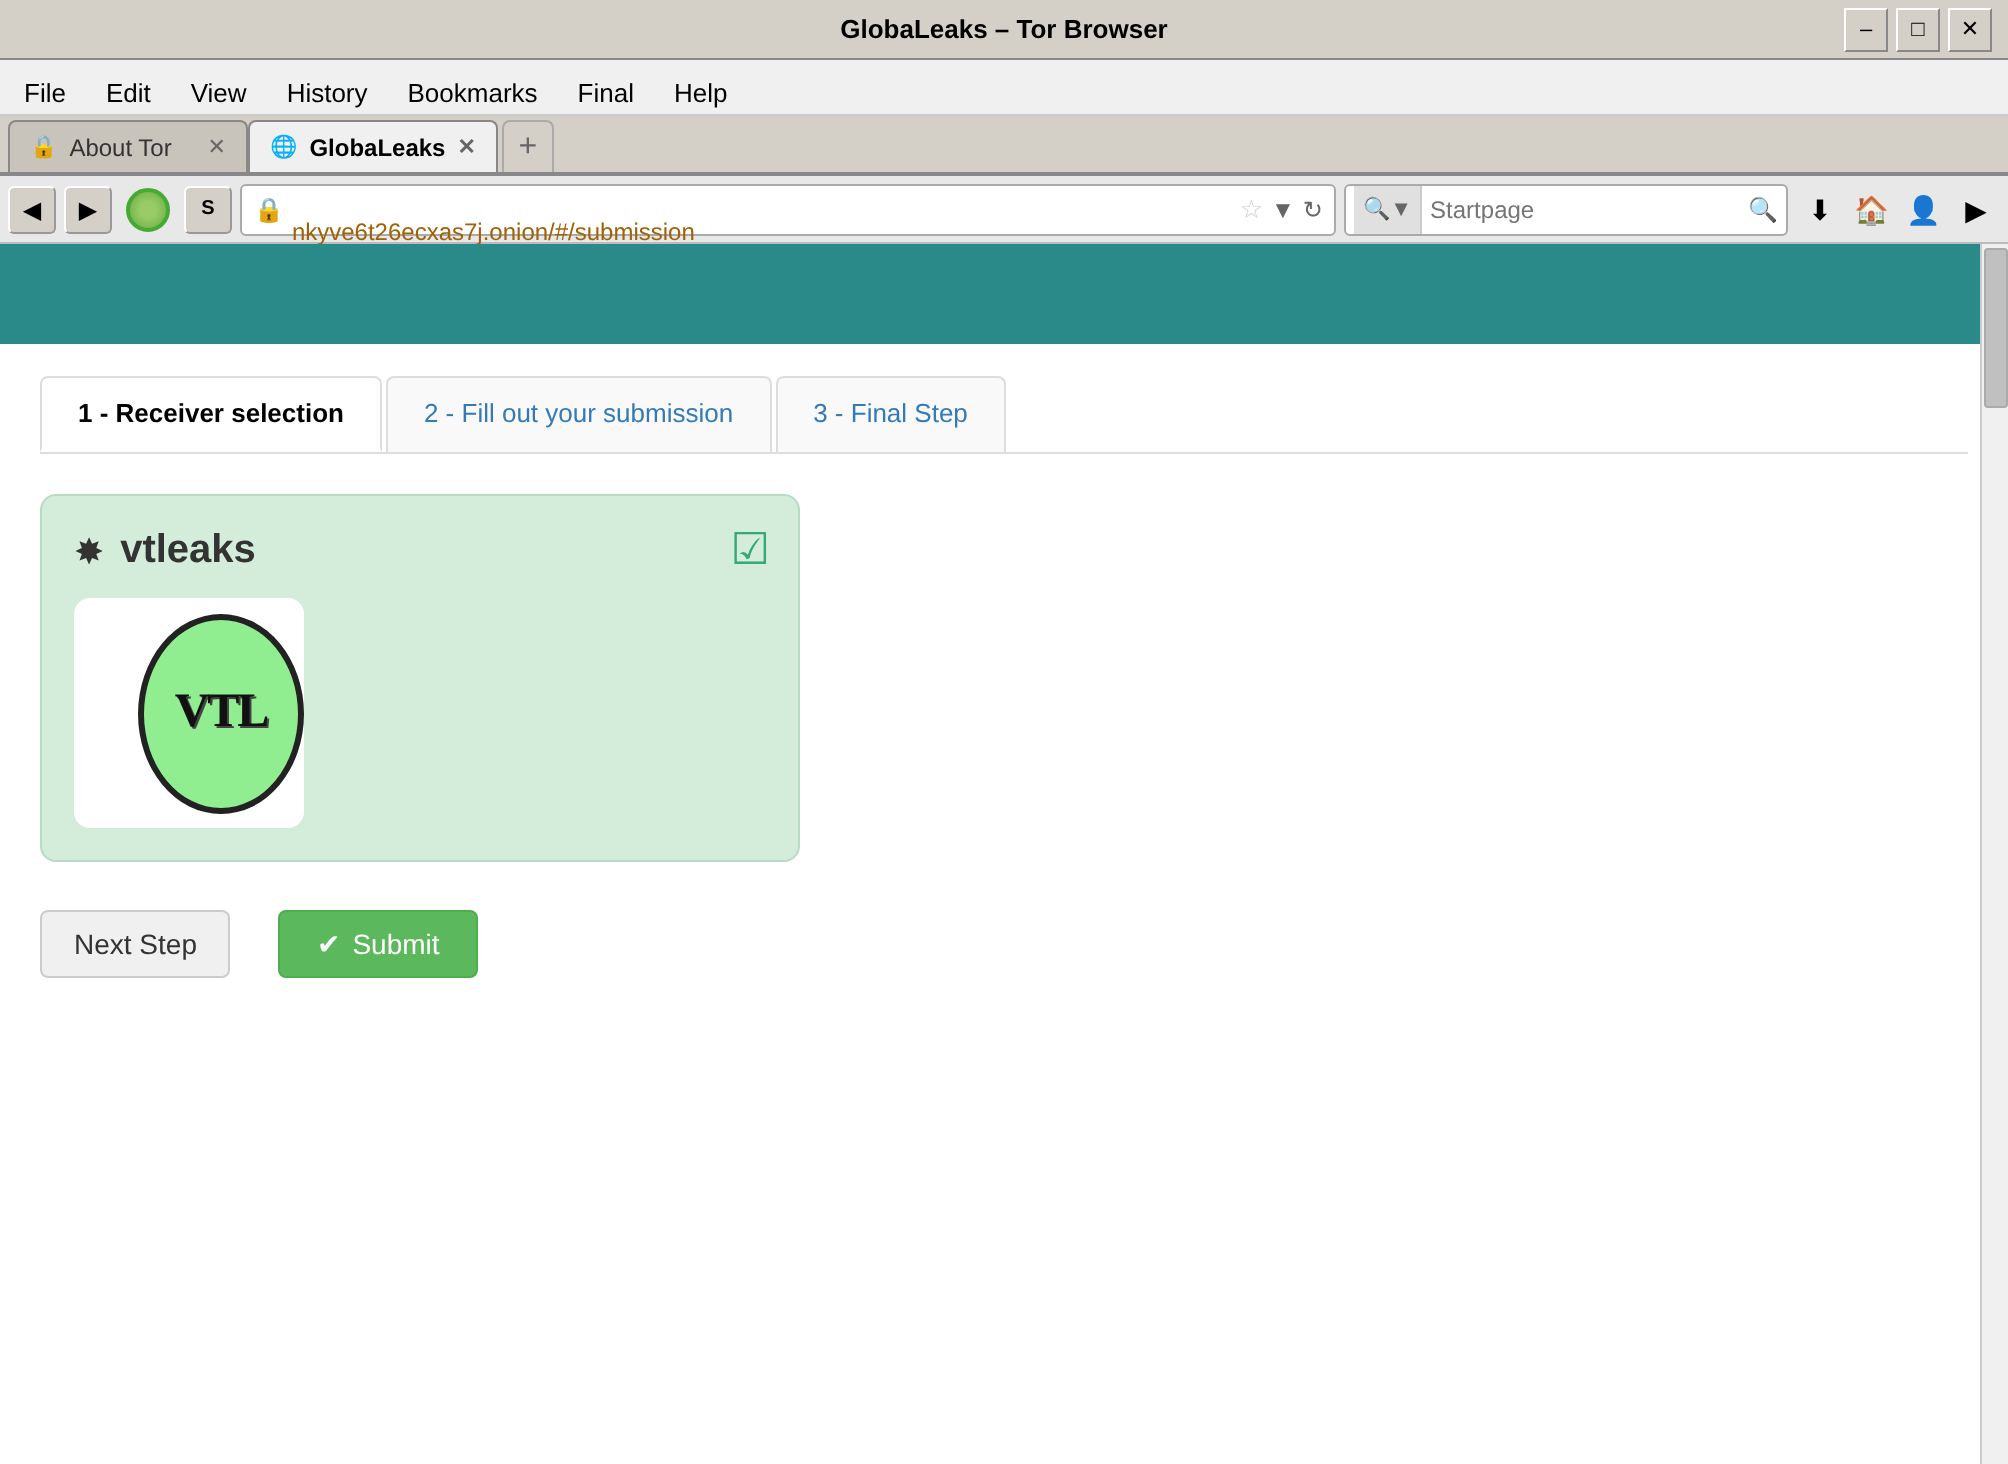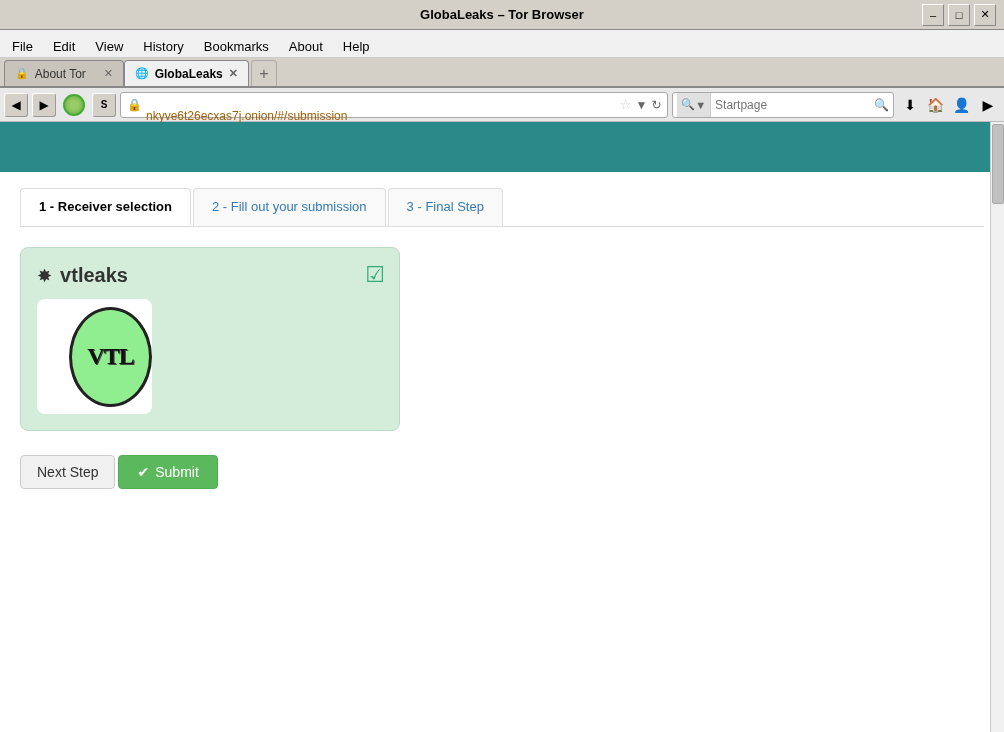--- a/index.html
+++ b/index.html
@@ -316,21 +316,21 @@
       color: #3a7;
     }
     .asterisk-icon {
       font-size: 18px;
       color: #333;
     }
 
     
     .action-buttons {
       display: flex;
-      gap: 3px;
+      gap: 24px;
       margin-top: 24px;
       align-items: center;
     }
     .btn-next-step {
       padding: 8px 16px;
       font-size: 14px;
       background: #f0f0f0;
       border: 1px solid #ccc;
       border-radius: 4px;
       cursor: pointer;
@@ -379,21 +379,21 @@
     <button class="win-btn">✕</button>
   </div>
 </div>
 
 <div class="menu-bar">
   <span class="menu-item">File</span>
   <span class="menu-item">Edit</span>
   <span class="menu-item">View</span>
   <span class="menu-item">History</span>
   <span class="menu-item">Bookmarks</span>
-  <span class="menu-item">About</span>
+  <span class="menu-item">Final</span>
   <span class="menu-item">Help</span>
 </div>
 
 <div class="tab-bar">
   <div class="browser-tab">
     <span class="tab-icon">🔒</span>
     <span>About Tor</span>
     <span class="tab-close">✕</span>
   </div>
   <div class="browser-tab active">

